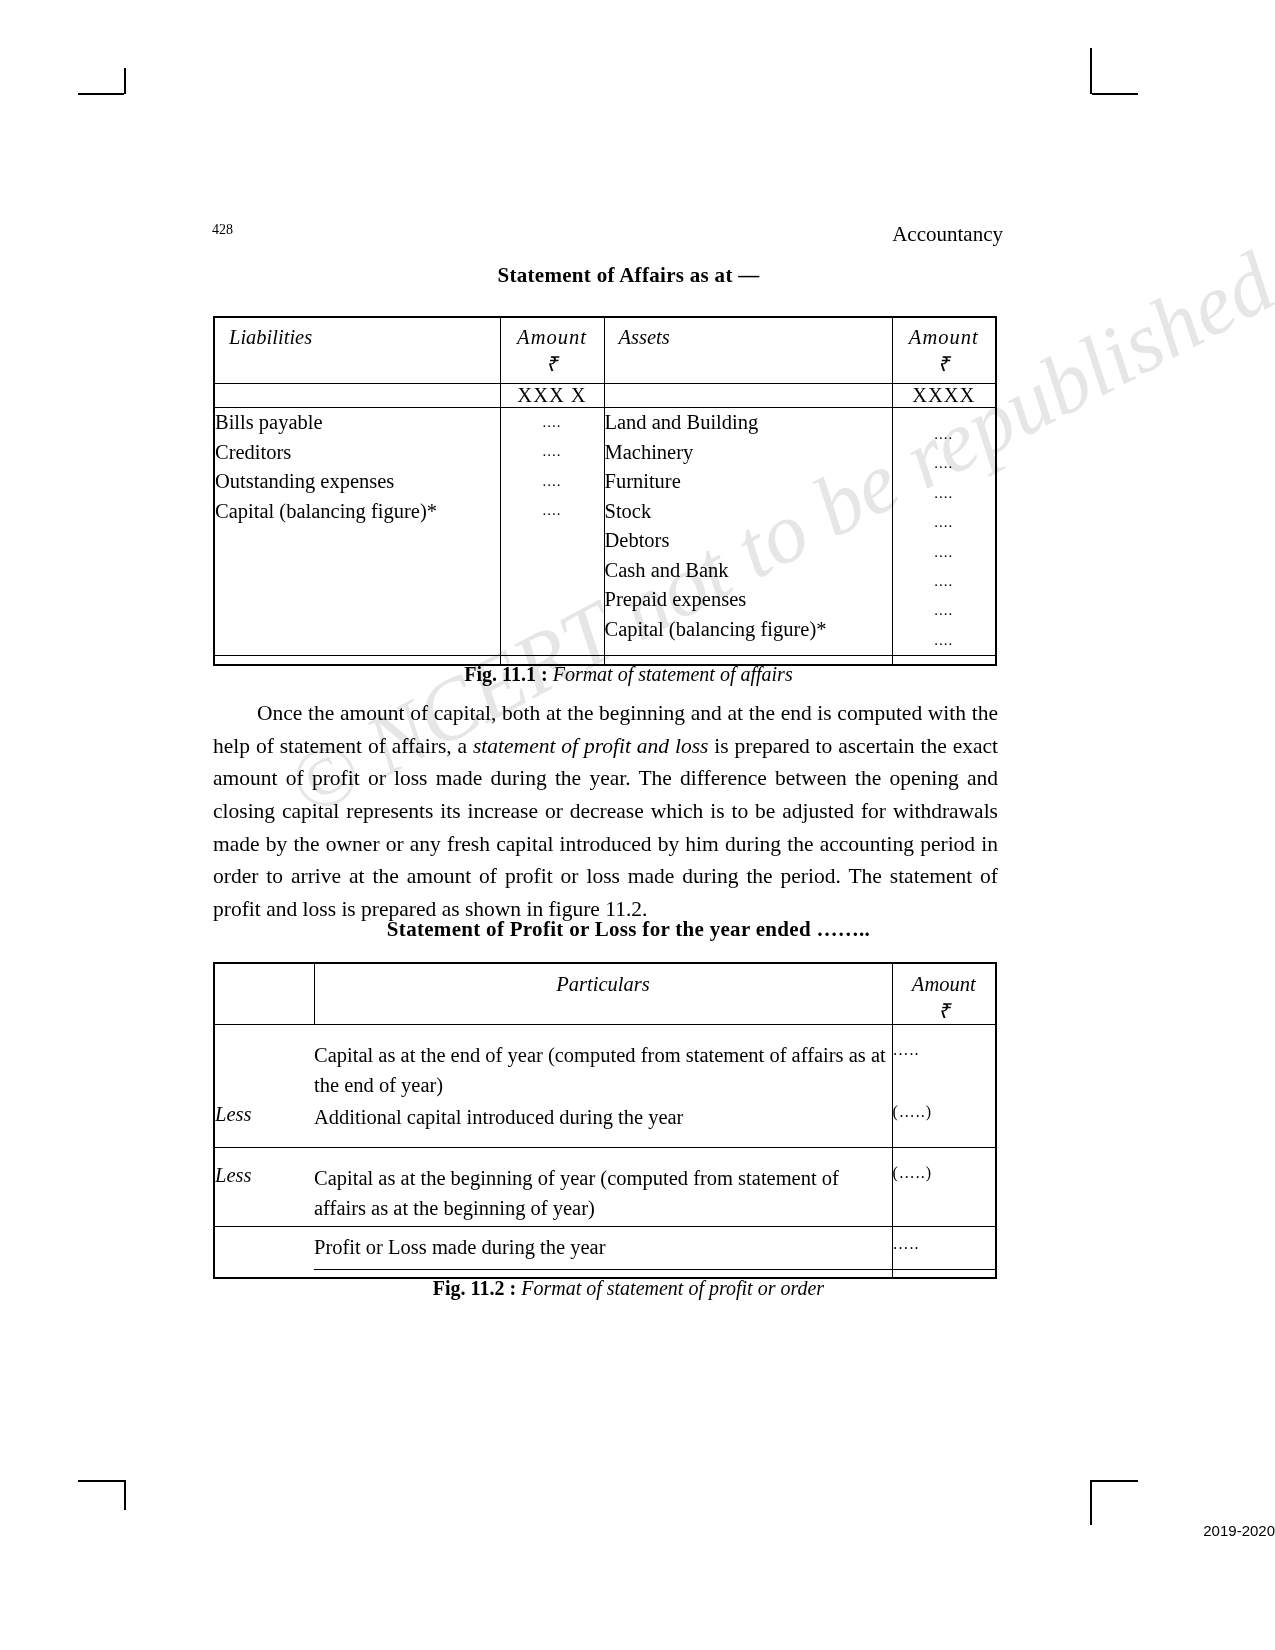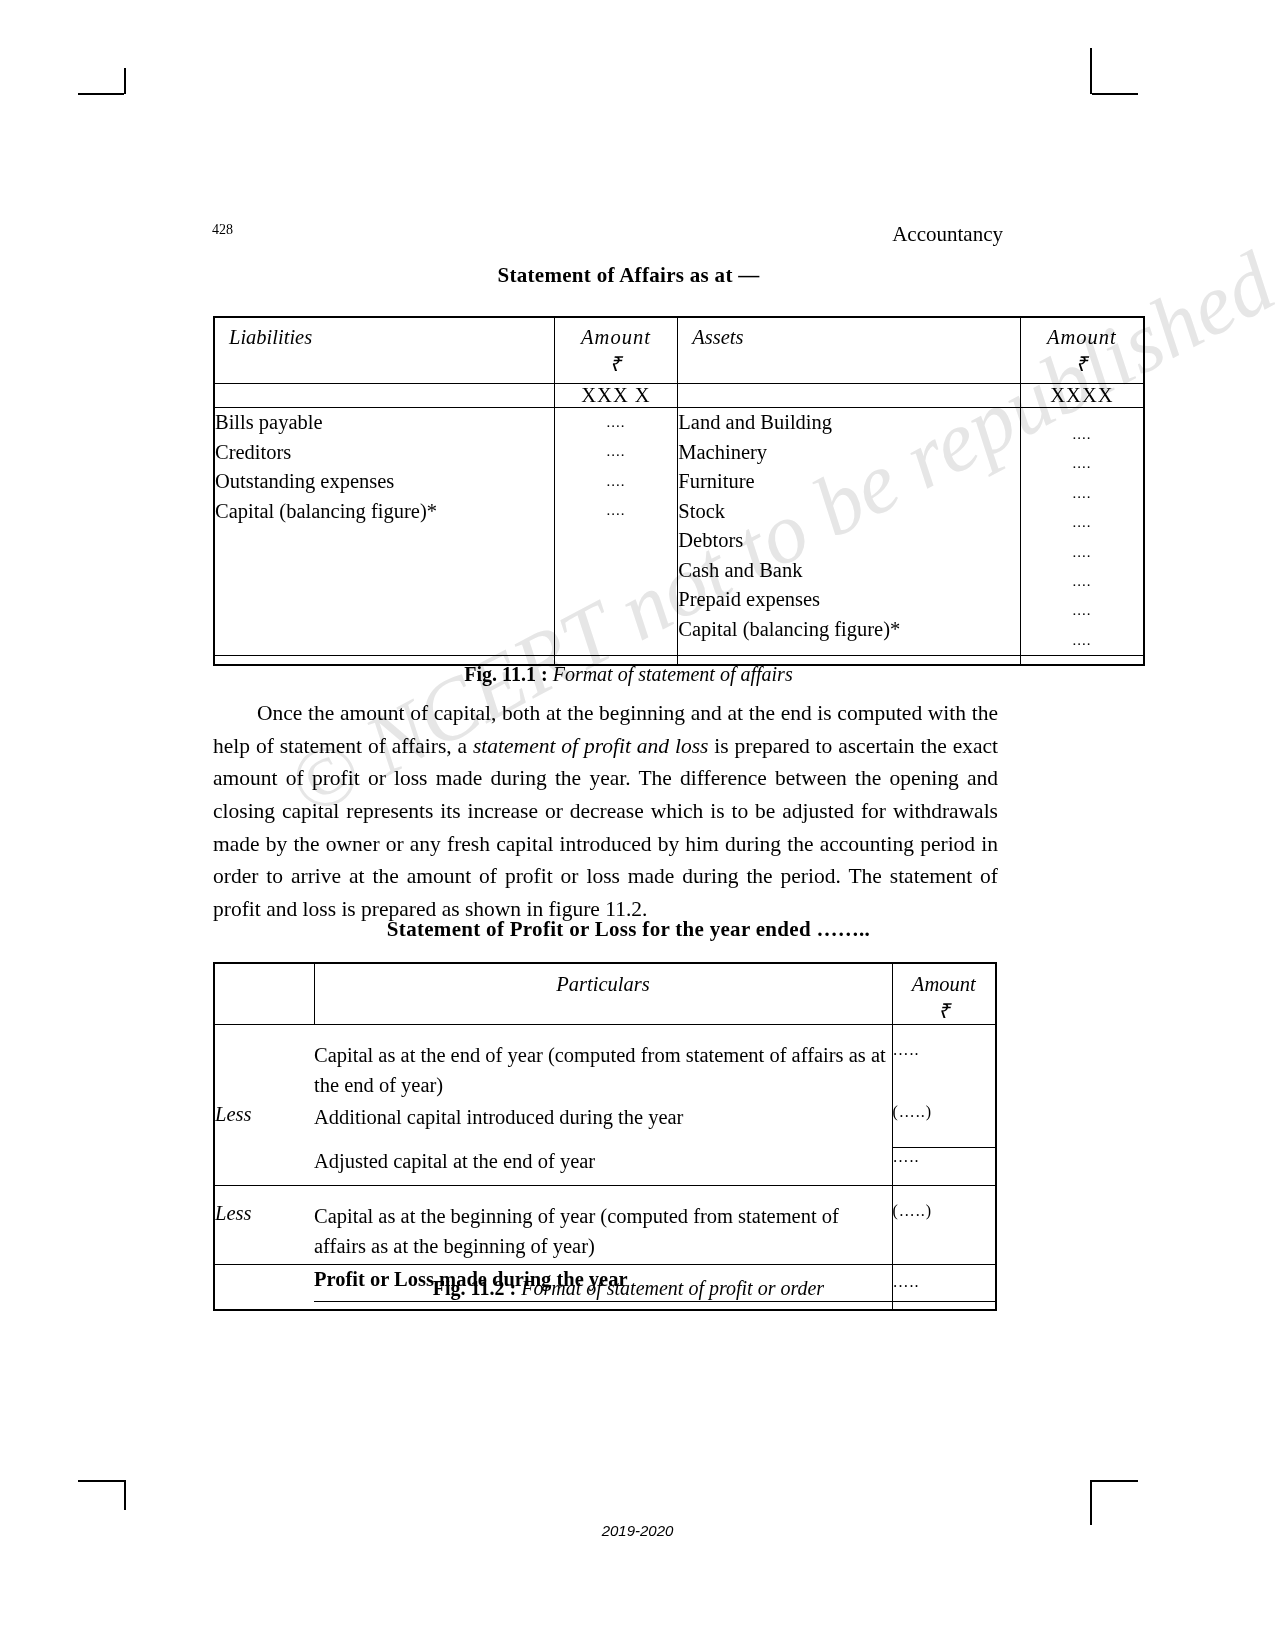--- a/index.html
+++ b/index.html
@@ -83,21 +83,21 @@
     letter-spacing: 0.3px;
   }
   #soa-title { top: 263px; left: -9px; }
   #spl-title { top: 917px; left: -9px; }
 
   
   .soa {
     position: absolute;
     left: 213px;
     top: 316px;
-    width: 932px;
+    width: 784px;
     border: 2px solid #000;
     border-collapse: collapse;
     font-size: 20.5px;
     background: transparent;
   }
   .soa td, .soa th {
     border: 1px solid #000;
     vertical-align: top;
     padding: 0;
   }
@@ -199,25 +199,24 @@
   .lbl-i { font-style: italic; padding: 0 0 0 18px; }
   .part { padding: 0 4px 0 8px; line-height: 1.46; }
   .amt { font-size: 16px; letter-spacing: 1px; padding-top: 3px; }
   .rowpad td { padding-top: 16px; padding-bottom: 2px; }
   .tight td { border-top: none; border-bottom: none; }
   .spacer td { height: 14px; border-top: none; border-bottom: none; }
 
   .footer {
     position: absolute;
     width: 100%;
-    text-align: center;
+    text-align: right;
     top: 1522px;
     font-size: 15px;
     font-family: "Liberation Sans", sans-serif;
-    font-style: italic;
   }
 </style>
 </head>
 <body>
 
 <div class="crop tl-h"></div>
 <div class="crop tl-v"></div>
 <div class="crop tr-h"></div>
 <div class="crop tr-v"></div>
 <div class="crop bl-h"></div>
@@ -342,35 +341,30 @@
       <td class="part" style="border-left:none;">Additional capital introduced during the year</td>
       <td class="amt">(…..)</td>
     </tr>
 
     <tr class="spacer">
       <td style="border-right:none;"></td>
       <td style="border-left:none;"></td>
       <td></td>
     </tr>
 
-    <tr>
-      <td class="lbl-i" style="border-top:none;border-bottom:none;border-right:none;"></td>
-      <td class="part" style="border-top:none;border-bottom:none;border-left:none;padding-bottom:8px;">Adjusted capital at the end of year</td>
-      <td class="amt" style="border-top:1px solid #000;border-bottom:1px solid #000;">…..</td>
-    </tr>
 
     <tr class="rowpad">
       <td class="lbl-i" style="border-bottom:none;border-right:none;">Less</td>
       <td class="part" style="border-bottom:none;border-left:none;">Capital as at the beginning of year (computed from statement of affairs as at the beginning of year)</td>
       <td class="amt" style="border-bottom:none;">(…..)</td>
     </tr>
 
     <tr>
       <td class="lbl-i" style="border-right:none;border-bottom:none;"></td>
-      <td class="part" style="border-left:none;padding-bottom:6px;font-weight:bold;">Profit or Loss made during the year</td>
+      <td class="part" style="border-left:none;padding-top:6px;padding-bottom:6px;">Profit or Loss made during the year</td>
       <td class="amt" style="padding-top:8px;">…..</td>
     </tr>
     <tr class="blank-tail">
       <td style="border-top:none;border-right:none;height:7px;"></td>
       <td style="border-top:none;border-left:none;height:7px;"></td>
       <td style="height:7px;"></td>
     </tr>
   </tbody>
     </table>
 

